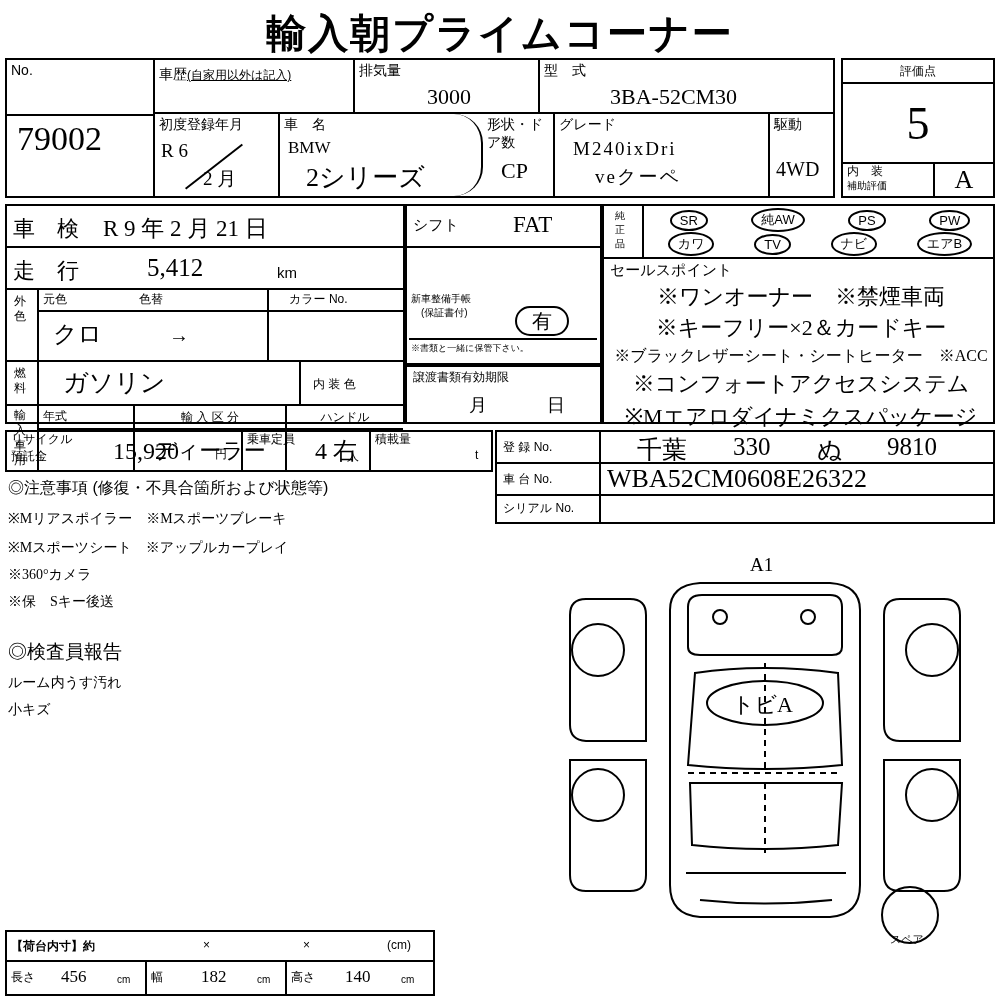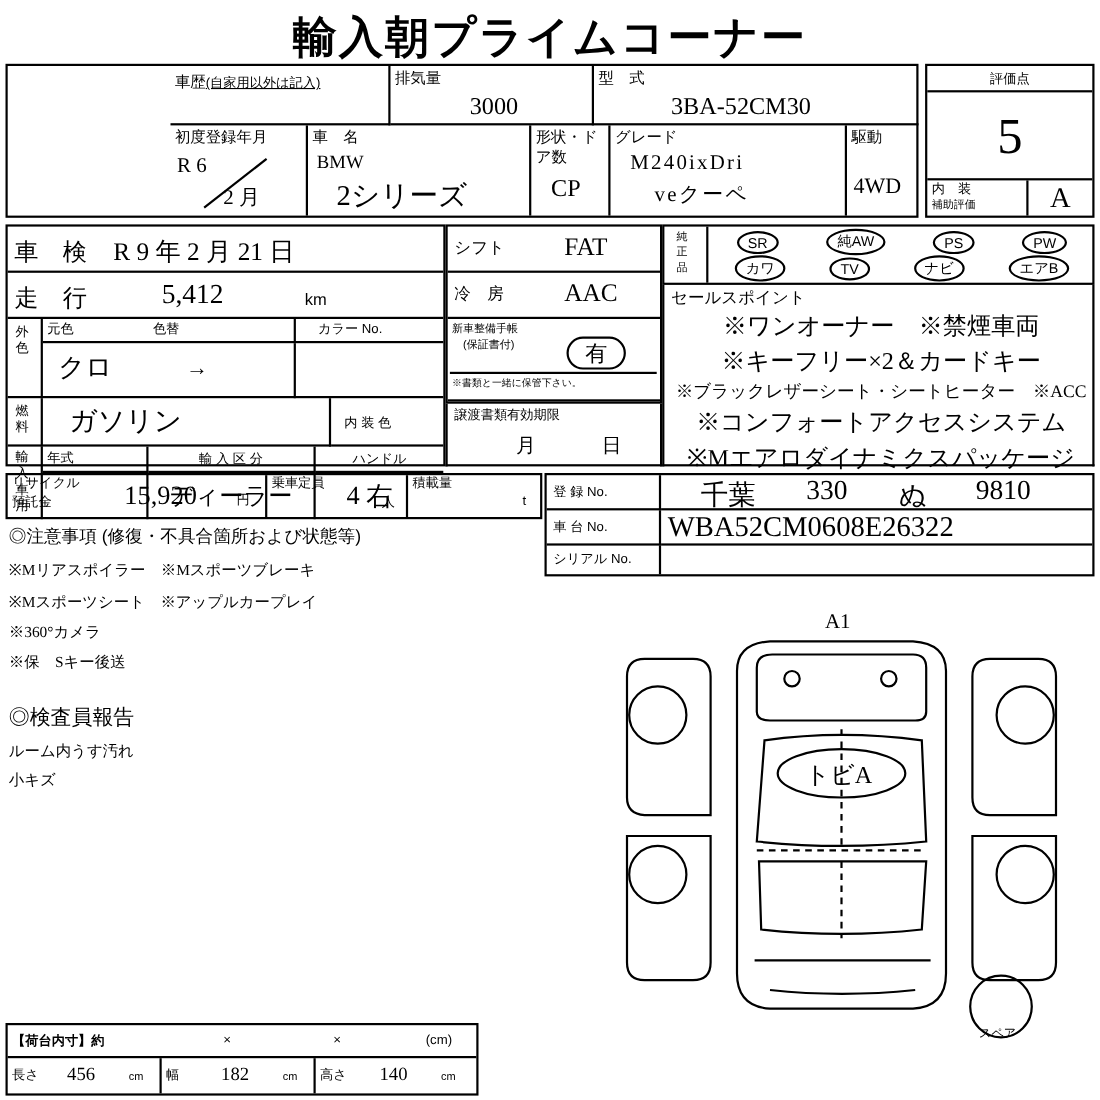--- a/index.html
+++ b/index.html
@@ -65,20 +65,25 @@
 </style>
 </head>
 <body>
 
 <div class="sheet">
 
   <div id="title">輸入朝プライムコーナー</div>
 
   <div class="bx" id="topblock">
 
+    <div class="cell" style="left:0;top:0;width:148px;height:136px;border-right:2px solid #000;border-bottom:none;">
+      <div class="tlabel">No.</div>
+      <div class="tval" style="left:10px;top:60px;font-size:34px;">79002</div>
+      <div style="position:absolute;left:0;top:54px;width:148px;border-top:2px solid #000;"></div>
+    </div>
 
     <div class="cell" style="left:148px;top:0;width:200px;height:54px;">
       <div class="tlabel" style="top:6px;">
         <span>車歴</span><span class="sm" style="text-decoration:underline;">(自家用以外は記入)</span>
       </div>
     </div>
 
     <div class="cell" style="left:348px;top:0;width:185px;height:54px;">
       <div class="tlabel">排気量</div>
       <div class="tval" style="left:72px;top:24px;font-size:22px;">3000</div>
@@ -89,21 +94,21 @@
       <div class="tval" style="left:70px;top:24px;font-size:22px;">3BA-52CM30</div>
     </div>
 
     <div class="cell noB" style="left:148px;top:54px;width:125px;height:82px;">
       <div class="tlabel sm">初度登録年月</div>
       <div class="tval" style="left:6px;top:26px;font-size:19px;">R 6</div>
       <div class="tval" style="left:48px;top:52px;font-size:19px;">2 月</div>
       <div style="position:absolute;left:30px;top:74px;width:72px;border-top:2px solid #000;transform:rotate(-38deg);transform-origin:left top;"></div>
     </div>
 
-    <div class="cell noB" style="left:273px;top:54px;width:203px;height:82px;">
+    <div class="cell noB" style="left:273px;top:54px;width:203px;height:82px;border-radius:29px;">
       <div class="tlabel">車　名</div>
       <div class="tval" style="left:8px;top:24px;font-size:17px;">BMW</div>
       <div class="tval" style="left:26px;top:46px;font-size:26px;">2シリーズ</div>
     </div>
 
     <div class="cell noB" style="left:476px;top:54px;width:72px;height:82px;">
       <div class="tlabel xs">形状・ドア数</div>
       <div class="tval" style="left:18px;top:44px;font-size:22px;">CP</div>
     </div>
 
@@ -187,24 +192,20 @@
     </div>
     <div style="position:absolute;left:280px;top:224px;width:116px;height:42px;">
       <div class="hand ctr" style="height:100%;font-size:24px;">右</div>
     </div>
   </div>
 
   <div class="bx" id="midmid">
     <div style="position:absolute;left:0;top:0;width:193px;height:42px;border-bottom:2px solid #000;">
       <div class="lbl" style="position:absolute;left:6px;top:10px;">シフト</div>
       <div class="hand" style="position:absolute;left:106px;top:6px;font-size:23px;">FAT</div>
-    </div>
-    <div style="position:absolute;left:0;top:42px;width:193px;height:42px;border-bottom:2px solid #000;">
-      <div class="lbl" style="position:absolute;left:6px;top:10px;">冷　房</div>
-      <div class="hand" style="position:absolute;left:106px;top:6px;font-size:23px;">AAC</div>
     </div>
     <div style="position:absolute;left:0;top:84px;width:193px;height:75px;border-bottom:2px solid #000;">
       <div class="xs" style="position:absolute;left:4px;top:2px;">新車整備手帳</div>
       <div class="xs" style="position:absolute;left:14px;top:16px;">(保証書付)</div>
       <div class="oval hand" style="position:absolute;left:108px;top:16px;width:54px;height:30px;font-size:20px;">有</div>
       <div style="position:absolute;left:2px;top:48px;width:188px;border-top:2px solid #000;"></div>
       <div class="xs" style="position:absolute;left:4px;top:52px;font-size:9px;">※書類と一緒に保管下さい。</div>
     </div>
   </div>
 

